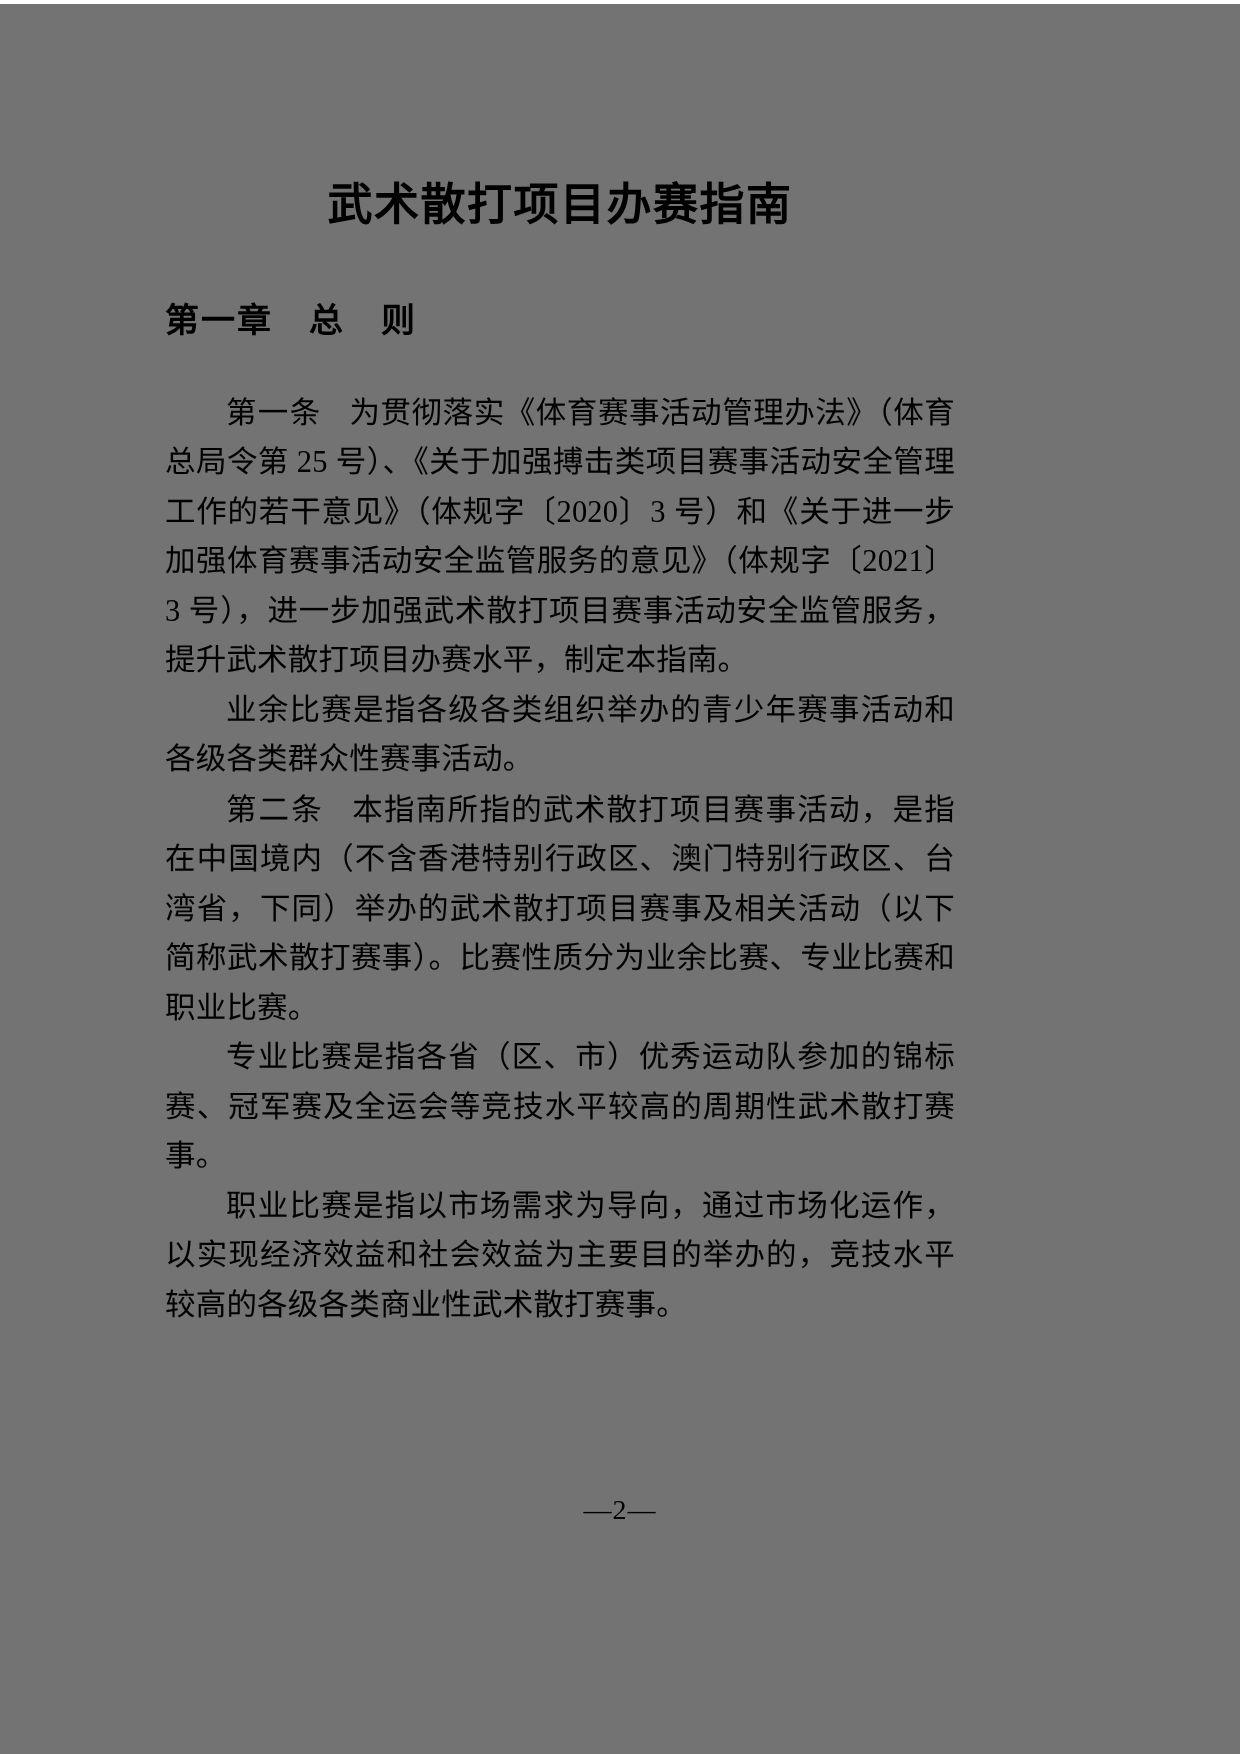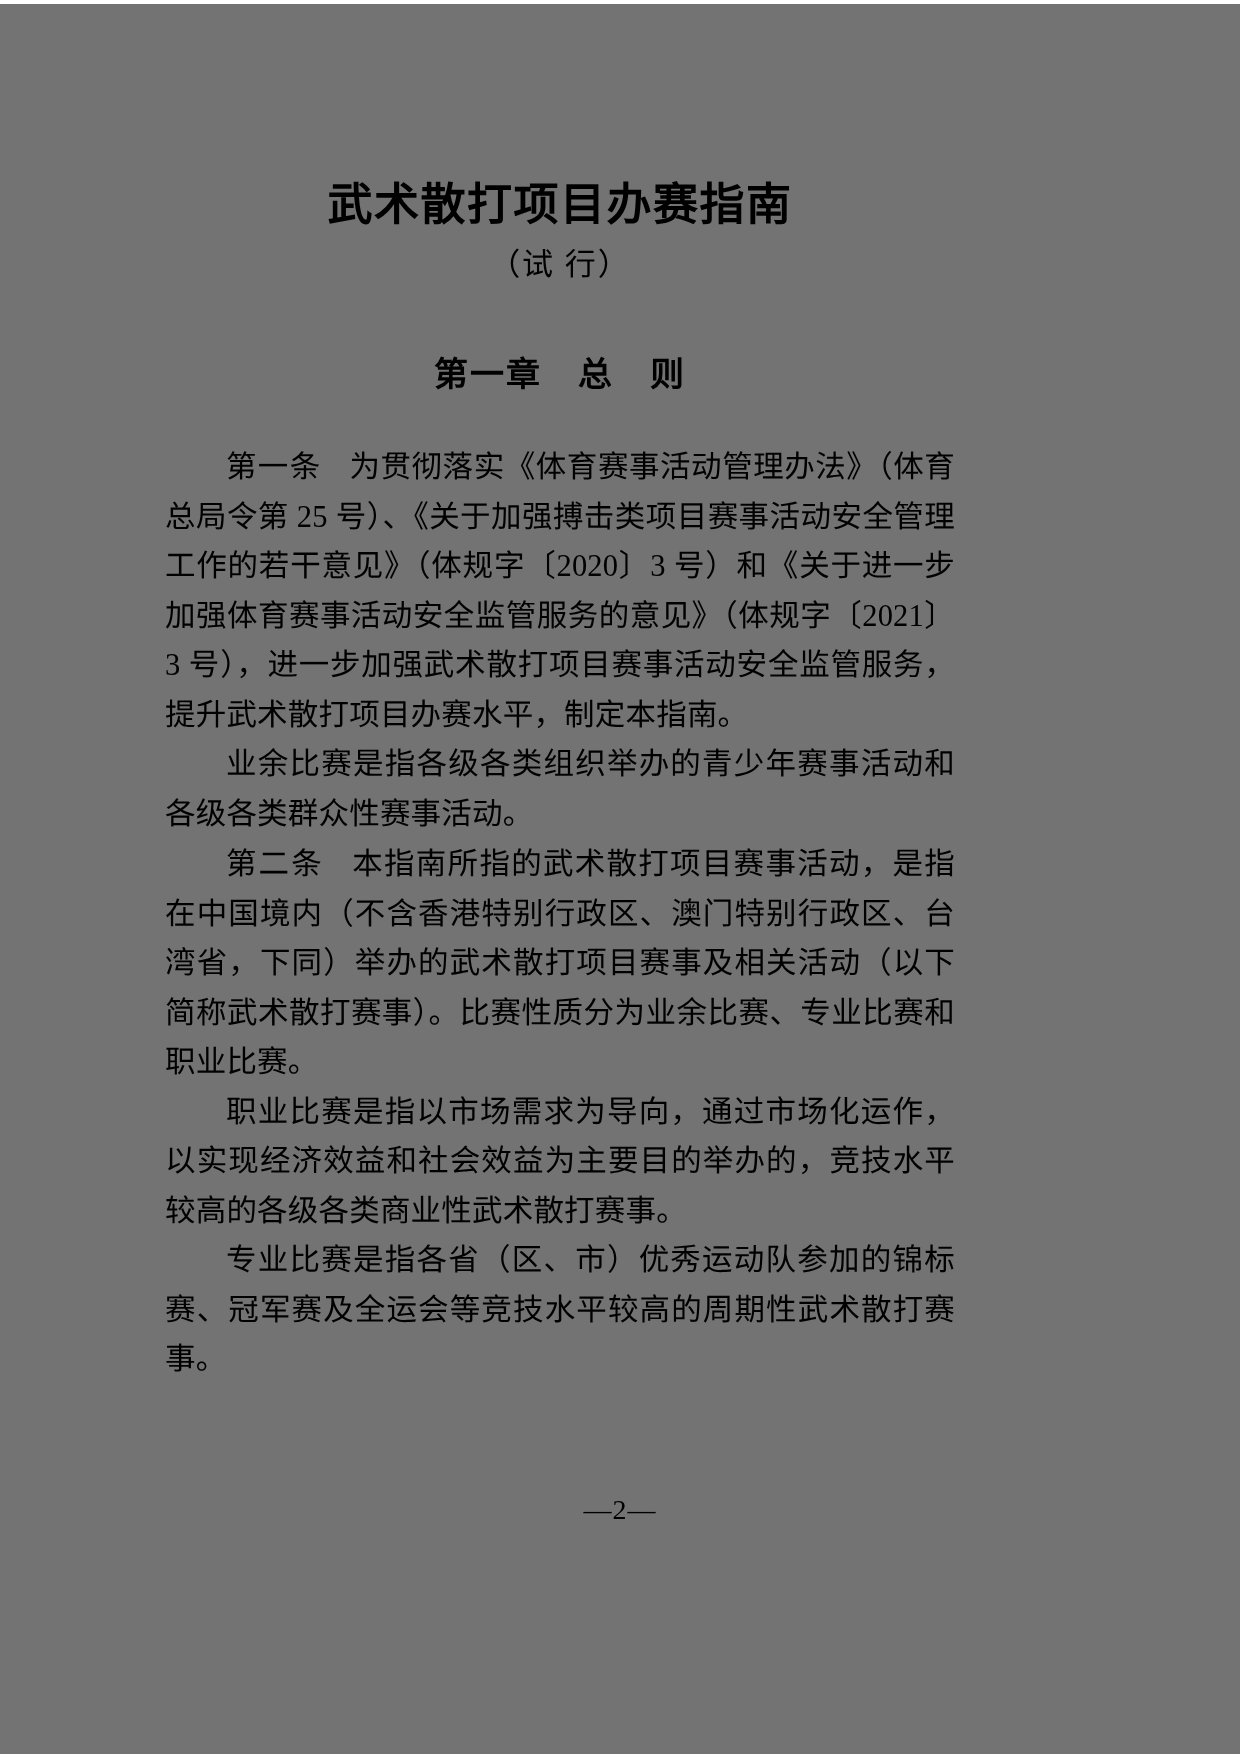--- a/index.html
+++ b/index.html
@@ -44,21 +44,20 @@
     text-align: center;
     font-size: 31px;
     line-height: 1.3;
     margin: 14px 0 0 0;
     letter-spacing: 2px;
     font-family: "Liberation Serif", "DejaVu Serif", serif;
   }
 
   
   .chapter-heading {
-    text-align: center;
     font-size: 34px;
     font-weight: 700;
     letter-spacing: 2px;
     margin: 62px 0 0 0;
     font-family: Liberation Serif, serif;
   }
 
   
   .body-block {
     margin-top: 46px;
@@ -104,44 +103,43 @@
 </style>
 </head>
 <body>
 
 <div class="page">
 
   <div class="content">
 
     <h1 class="doc-title">武术散打项目办赛指南</h1>
 
-    <div class="doc-subtitle">（试 行）</div>
 
     <div class="chapter-heading">第一章　总　则</div>
 
     <div class="body-block">
 
       <p class="para">
         <span class="article-label">第一条</span><span class="article-gap"></span><span>为贯彻落实《体育赛事活动管理办法》（体育总局令第 25 号）、《关于加强搏击类项目赛事活动安全管理工作的若干意见》（体规字〔2020〕3 号）和《关于进一步加强体育赛事活动安全监管服务的意见》（体规字〔2021〕3 号），进一步加强武术散打项目赛事活动安全监管服务，提升武术散打项目办赛水平，制定本指南。</span>
       </p>
 
       <p class="para no-indent">
         <span>业余比赛是指各级各类组织举办的青少年赛事活动和各级各类群众性赛事活动。</span>
       </p>
 
       <p class="para">
         <span class="article-label">第二条</span><span class="article-gap"></span><span>本指南所指的武术散打项目赛事活动，是指在中国境内（不含香港特别行政区、澳门特别行政区、台湾省，下同）举办的武术散打项目赛事及相关活动（以下简称武术散打赛事）。比赛性质分为业余比赛、专业比赛和职业比赛。</span>
       </p>
 
       <p class="para no-indent">
-        <span>职业比赛是指以市场需求为导向，通过市场化运作，以实现经济效益和社会效益为主要目的举办的，竞技水平较高的各级各类商业性武术散打赛事。</span>
+        <span>专业比赛是指各省（区、市）优秀运动队参加的锦标赛、冠军赛及全运会等竞技水平较高的周期性武术散打赛事。</span>
       </p>
 
       <p class="para no-indent">
-        <span>专业比赛是指各省（区、市）优秀运动队参加的锦标赛、冠军赛及全运会等竞技水平较高的周期性武术散打赛事。</span>
+        <span>职业比赛是指以市场需求为导向，通过市场化运作，以实现经济效益和社会效益为主要目的举办的，竞技水平较高的各级各类商业性武术散打赛事。</span>
       </p>
 
 
     </div>
   </div>
 
   <div class="footer">—2—</div>
 
 </div>
 

